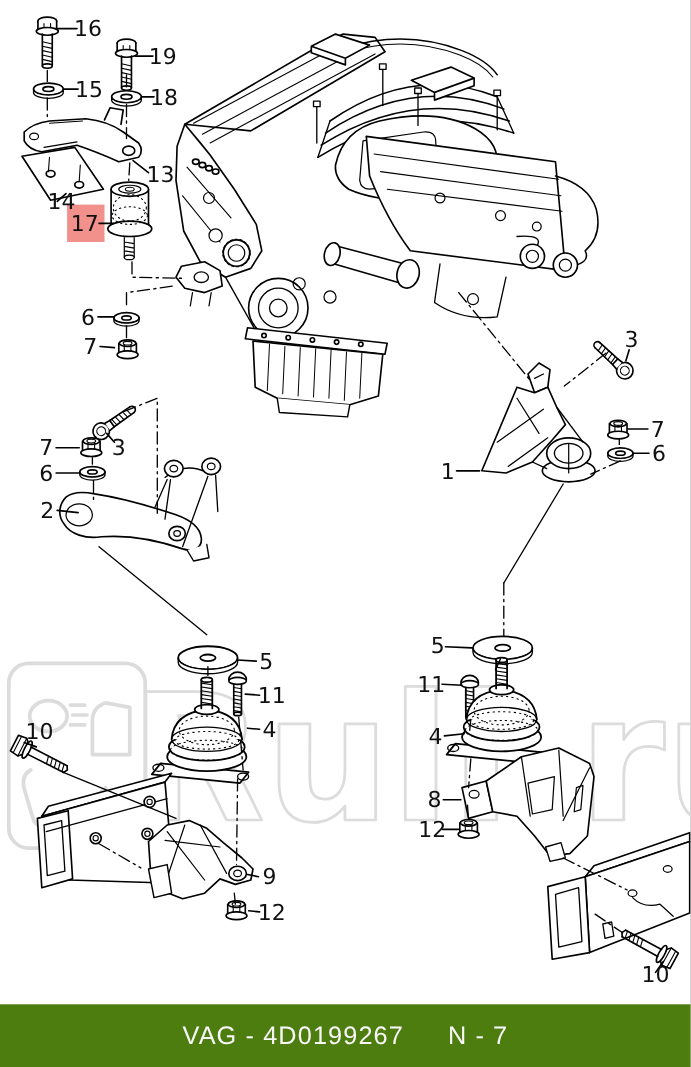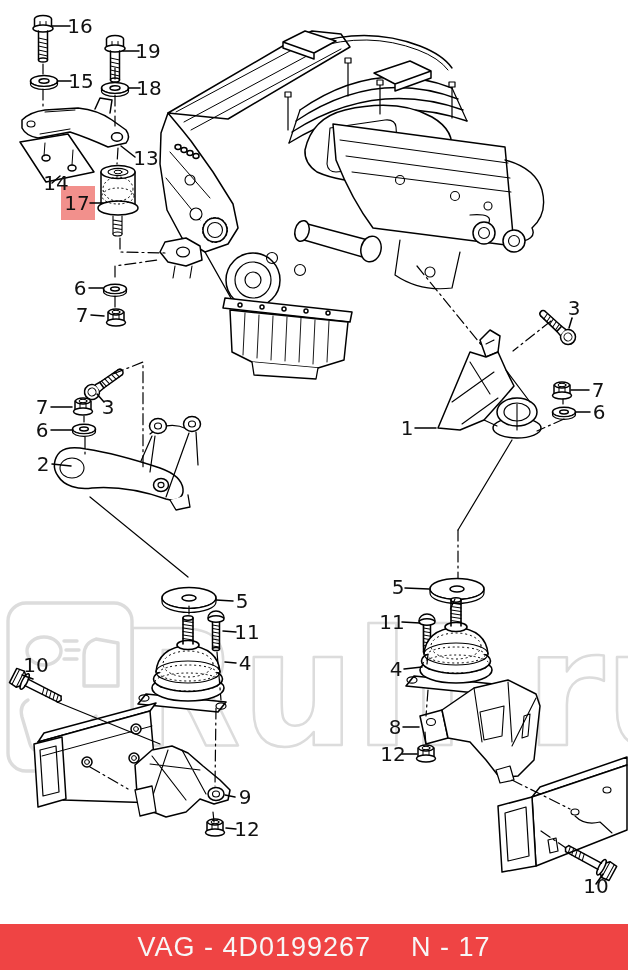--- a/index.html
+++ b/index.html
@@ -10,23 +10,23 @@
   .diagram{position:absolute;left:0;top:0;}
   svg text.callout{
     font-family:"DejaVu Sans","Liberation Sans",sans-serif;
     font-size:20px;fill:#111;
   }
   svg text.wmark{
     font-family:"DejaVu Sans","Liberation Sans",sans-serif;
     font-weight:bold;font-size:160px;fill:none;stroke:#dcdcdc;stroke-width:2.5px;
   }
   .footer{
-    position:absolute;left:0;right:0;bottom:0;height:46px;background:#ef4444;
+    position:absolute;left:0;right:0;bottom:0;height:57px;background:#4d7c0f;
     display:flex;align-items:center;justify-content:center;gap:40px;
-    color:#f7f7f7;font-size:27px;letter-spacing:1px;
+    color:#f7f7f7;font-size:23px;letter-spacing:1px;
     font-family:"Liberation Sans","DejaVu Sans",sans-serif;
   }
 </style>
 </head>
 <body>
 
 <div class="stage">
 <svg class="diagram" width="628" height="908" viewBox="0 0 628 908" fill="none" stroke-linecap="round" stroke-linejoin="round">
 
   <defs>
@@ -455,15 +455,15 @@
     <text class="callout" x="392" y="629" text-anchor="middle">11</text>
     <text class="callout" x="396" y="676" text-anchor="middle">4</text>
     <text class="callout" x="395" y="734" text-anchor="middle">8</text>
     <text class="callout" x="393" y="761" text-anchor="middle">12</text>
     <text class="callout" x="596" y="893" text-anchor="middle">10</text>
   </g>
 </svg>
 
 <div class="footer">
   <span>VAG - 4D0199267</span>
-  <span>N - 17</span>
+  <span>N - 7</span>
 </div>
 </div>
 
 </body></html>

